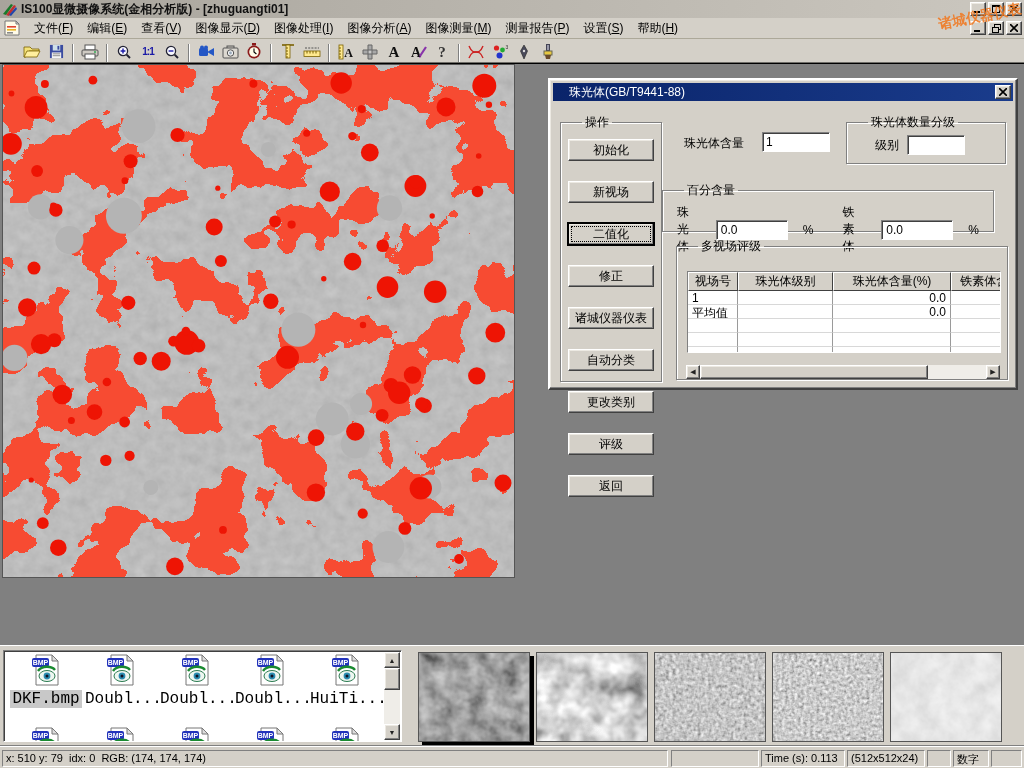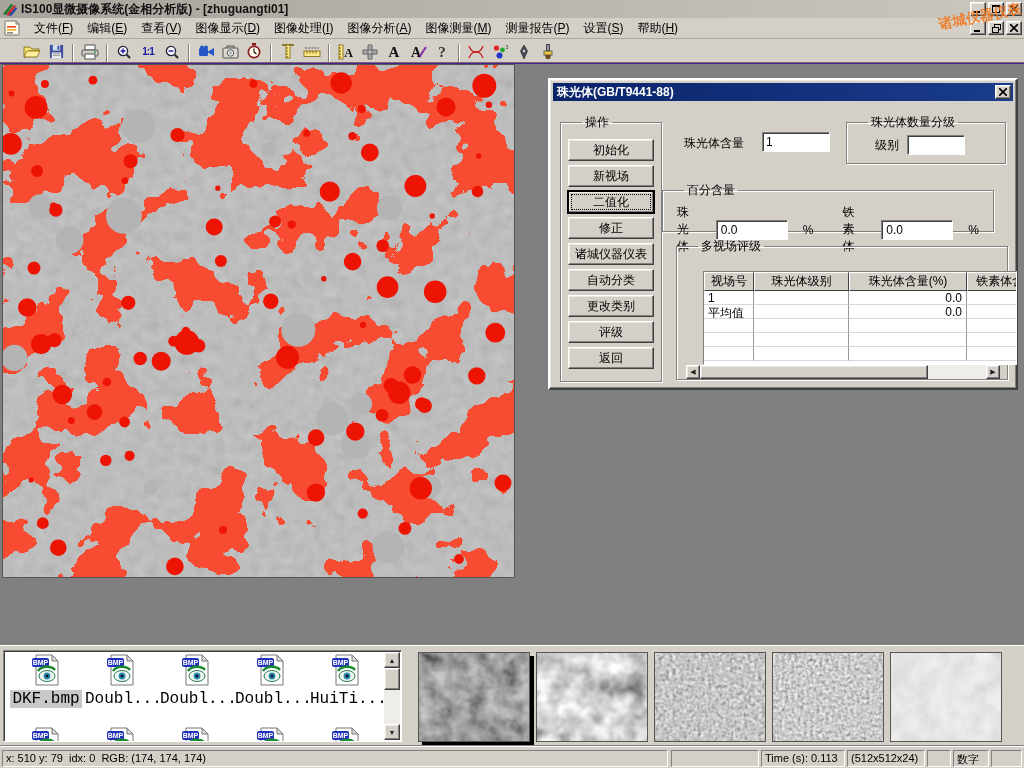--- a/index.html
+++ b/index.html
@@ -1,18 +1,18 @@
 <!DOCTYPE html>
 <html><head>
 <meta charset="utf-8">
 <style>
 *{margin:0;padding:0;box-sizing:border-box}
 html,body{width:1024px;height:768px;overflow:hidden}
 body{font-family:"Liberation Sans",sans-serif;font-size:12px;color:#000}
-#app{position:relative;width:1024px;height:768px;background:#4c1d95}
+#app{position:relative;width:1024px;height:768px;background:#000000}
 
 .raised{background:#d4d0c8;border:1px solid;border-color:#fff #404040 #404040 #fff;box-shadow:inset -1px -1px 0 #808080,inset 1px 1px 0 #ece9e2}
 .sunken{background:#fff;border:1px solid;border-color:#808080 #fff #fff #808080;box-shadow:inset 1px 1px 0 #404040}
 
 .titlebar{position:absolute;left:0;top:0;width:1024px;height:18px;background:linear-gradient(90deg,#a8a49c,#cbc7bf);display:flex;align-items:center;padding:0 2px;z-index:5}
 .app-icon{width:16px;height:14px;margin-right:3px;flex:none}
 .title-text{font-weight:bold;color:#111;white-space:nowrap}
 .tb-btns{margin-left:auto;display:flex}
 .winbtn{width:16px;height:14px;margin-left:2px;display:flex;align-items:center;justify-content:center;padding:0;cursor:default}
 .watermark{position:absolute;right:2px;top:8px;color:#f07820;font-weight:bold;font-size:14px;transform:rotate(-11deg);opacity:.88;z-index:40;pointer-events:none;white-space:nowrap}
@@ -26,40 +26,40 @@
 .toolbar{position:absolute;left:0;top:39px;width:1024px;height:24px;background:#d4d0c8;border-bottom:1px solid #6f6d68;display:flex;align-items:flex-end;padding-left:20px}
 .tbtn{width:24px;height:21px;background:#d4d0c8;border:1px solid #d4d0c8;display:flex;align-items:center;justify-content:center}
 .tsep{width:0;height:18px;border-left:1px solid #808080;border-right:1px solid #fff;margin:0 4px}
 .icon11{font-weight:bold;color:#1a1aa6;font-size:10px;letter-spacing:-1px}
 
 .workspace{position:absolute;left:0;top:64px;width:1024px;height:581px;background:#808080}
 .img-frame{position:absolute;left:2px;top:0;width:513px;height:514px;border:1px solid #555;background:#b2b2b2;overflow:hidden}
 
 .dlg{position:absolute;left:548px;top:14px;width:470px;height:312px;background:#d4d0c8;border:2px solid;border-color:#fff #404040 #404040 #fff;box-shadow:inset -1px -1px 0 #808080,inset 1px 1px 0 #ece9e2;z-index:10}
 .dlg-tb{position:absolute;left:3px;top:3px;right:3px;height:18px;background:linear-gradient(90deg,#0a246a,#1a3c8c);display:flex;align-items:center;padding:0 2px}
-.dlg-title{color:#fff;font-weight:bold;margin-left:2px;white-space:nowrap}
+.dlg-title{color:#fff;font-weight:normal;margin-left:14px;white-space:nowrap}
 .dlg-x{margin-left:auto;width:16px;height:14px;display:flex;align-items:center;justify-content:center;font-weight:bold;font-size:10px;padding:0}
 .grp{position:absolute;border:1px solid #808080;box-shadow:inset 1px 1px 0 #fff,1px 1px 0 #fff}
 .grp legend{margin-left:21px;padding:0 3px;font-size:12px}
 #grp-ops{left:10px;top:34px;width:102px;height:268px}
-#op-btns{display:flex;flex-direction:column;align-items:center;gap:4px;padding-top:8px}
+#op-btns{display:flex;flex-direction:column;align-items:center;gap:20px;padding-top:8px}
 .op-btn{width:86px;height:22px;font-size:12px;font-family:"Liberation Sans",sans-serif;cursor:default}
 .op-btn.focused{border-color:#000;box-shadow:0 0 0 1px #000,inset -1px -1px 0 #808080,inset 1px 1px 0 #ece9e2;outline:1px dotted #000;outline-offset:-4px}
 .cvf-label{position:absolute;left:134px;top:55px;white-space:nowrap}
 .tb-input{position:absolute;height:20px;font-size:12px;font-family:"Liberation Sans",sans-serif;padding:1px 3px}
 #cvf-input{left:212px;top:52px;width:68px}
 #grp-grade{left:296px;top:34px;width:160px;height:50px}
 #grp-grade .grade-row{display:flex;align-items:center;gap:8px;padding:4px 0 0 28px}
 #grade-input{position:static;width:58px}
 #grp-pct{left:112px;top:102px;width:332px;height:50px}
 .pct-row{display:flex;align-items:center;padding:5px 0 0 14px;gap:15px}
 .pct-row input{position:static;width:72px;height:20px;font-size:12px;padding:1px 4px}
 .pct-row .u{margin-right:14px}
 #grp-multi{left:126px;top:158px;width:332px;height:142px}
-.tblwrap{position:absolute;left:26px;top:16px;width:314px;height:94px;background:#fff;border:1px solid;border-color:#808080 #fff #fff #808080;overflow:hidden}
+.tblwrap{position:absolute;left:10px;top:16px;width:314px;height:82px;background:#fff;border:1px solid;border-color:#808080 #fff #fff #808080;overflow:hidden}
 .rt-hrow,.rt-row{display:flex;width:360px}
 .rt-h{flex:none;height:19px;background:#d4d0c8;border:1px solid;border-color:#fff #404040 #404040 #fff;font-size:12px;display:flex;align-items:center;justify-content:center;overflow:hidden;white-space:nowrap}
 .rt-c{flex:none;height:14px;border-right:1px solid #9a9a9a;border-bottom:1px solid #d8d8d8;font-size:12px;padding:0 4px;white-space:nowrap;overflow:hidden}
 .rt-c.num{text-align:right}
 .hscroll{position:absolute;left:9px;top:110px;width:314px;height:14px;background:#efede8;display:flex}
 .sb-arrow{width:14px;height:14px;flex:none;display:flex;align-items:center;justify-content:center;font-size:7px;padding:0;color:#222}
 .hthumb{width:228px;height:14px;flex:none}
 
 .bottom{position:absolute;left:0;top:645px;width:1024px;height:100px;background:#d4d0c8;border-top:1px solid #fff}
 .filelist{position:absolute;left:3px;top:4px;width:399px;height:92px;overflow:hidden}

